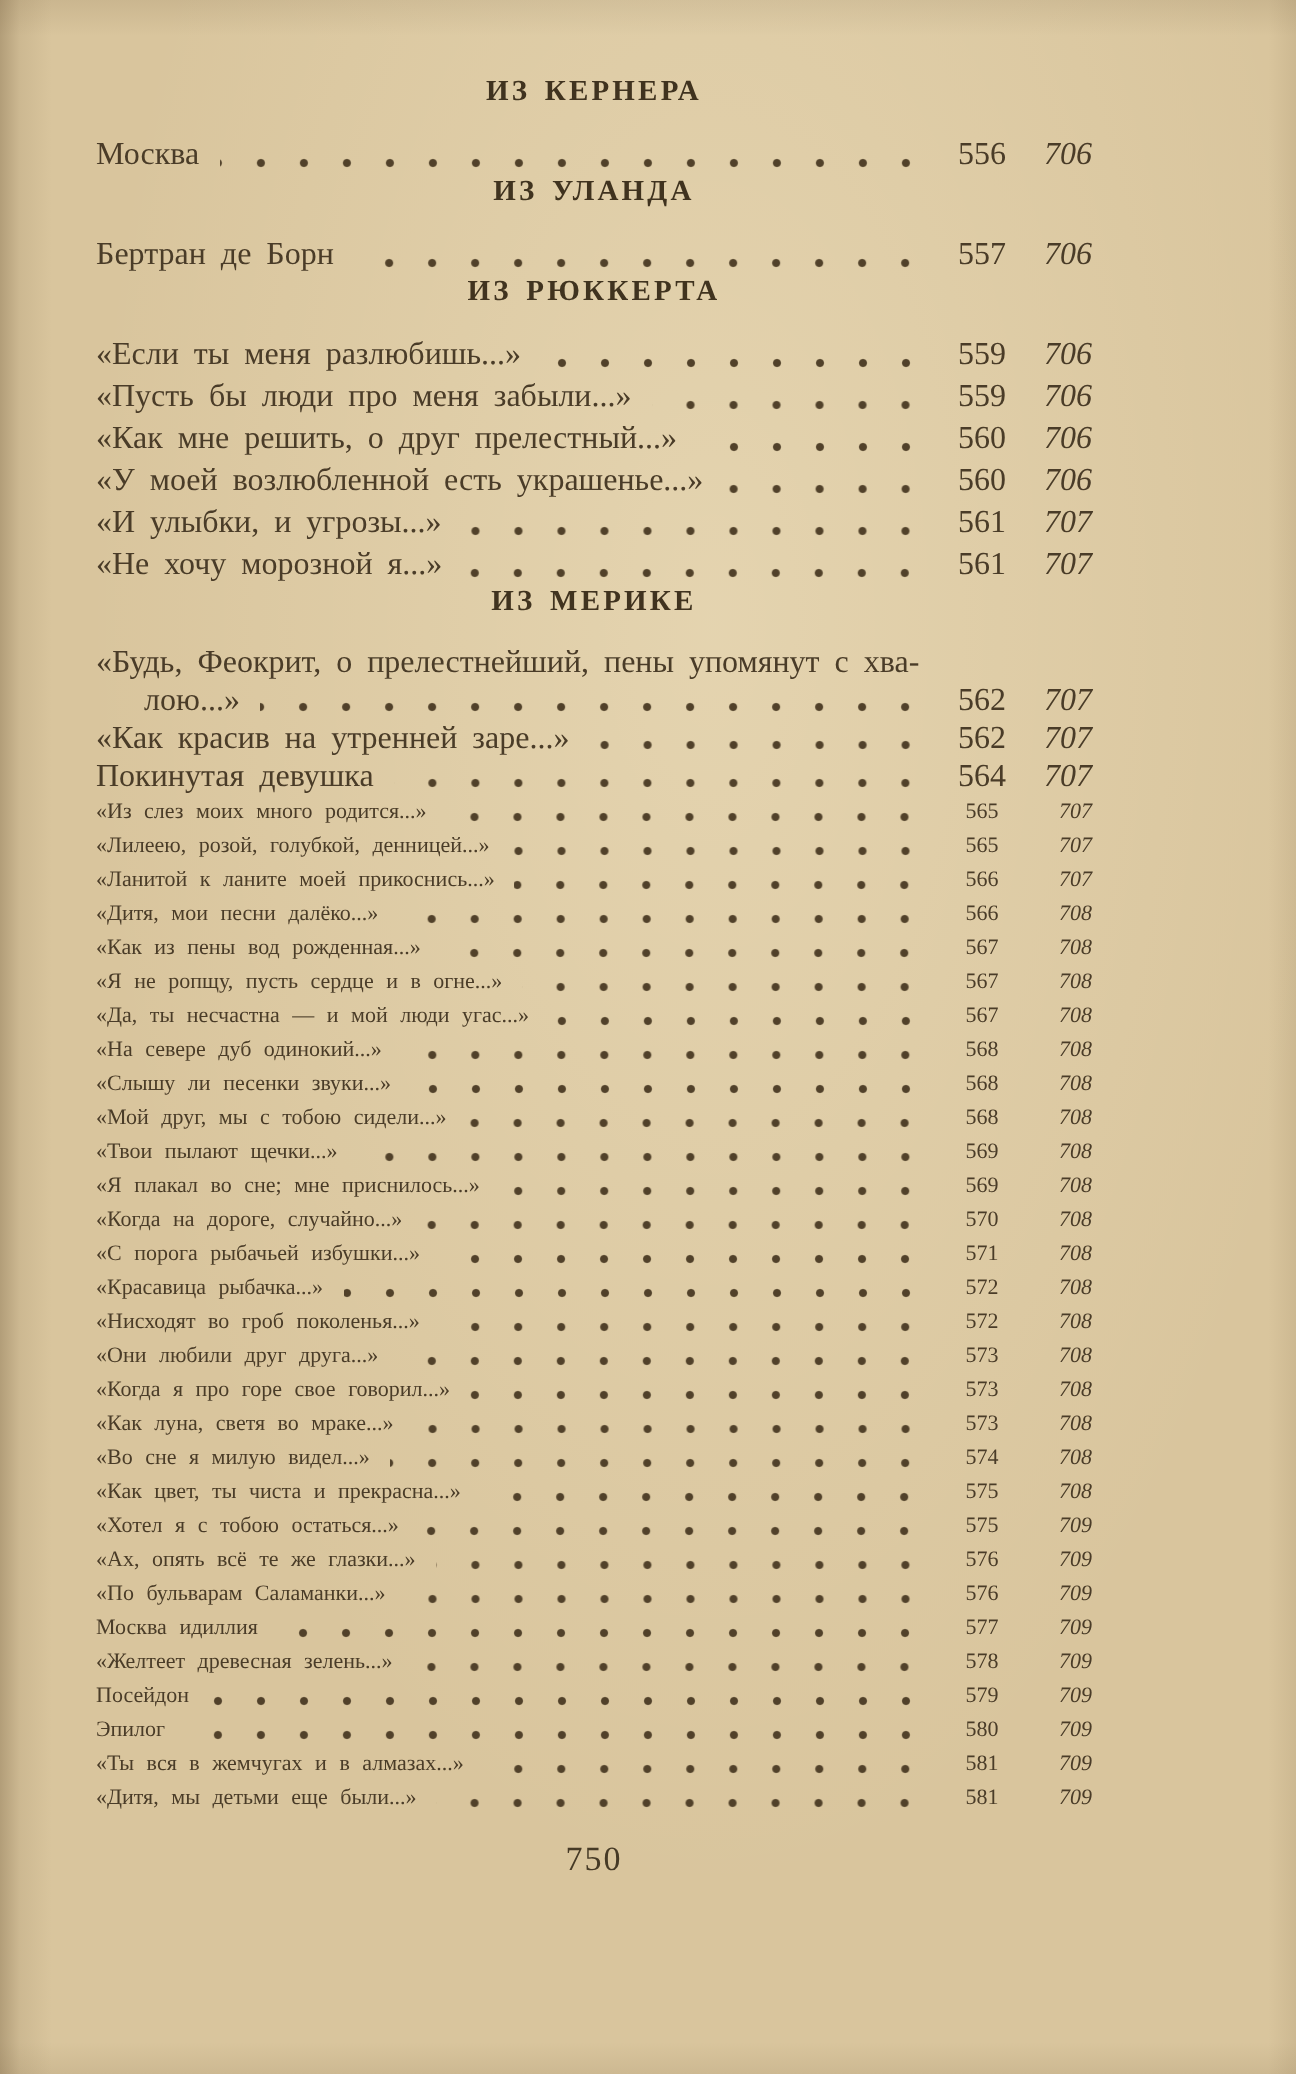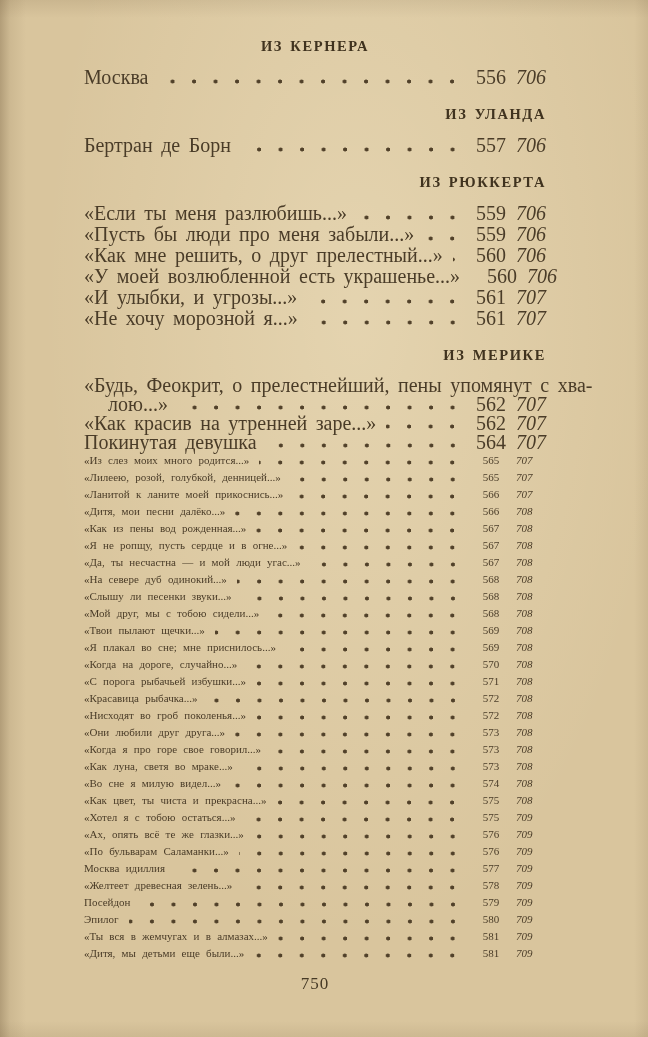--- a/index.html
+++ b/index.html
@@ -11,49 +11,49 @@
       radial-gradient(ellipse at 55% 30%, rgba(255,246,218,0.30), rgba(255,246,218,0) 62%),
       linear-gradient(90deg, rgba(96,74,44,0.32) 0px, rgba(96,74,44,0.10) 10px, rgba(96,74,44,0) 26px),
       linear-gradient(270deg, rgba(96,74,44,0.10) 0px, rgba(96,74,44,0) 14px),
       linear-gradient(180deg, rgba(96,74,44,0.12) 0px, rgba(96,74,44,0) 18px),
       linear-gradient(0deg, rgba(96,74,44,0.10) 0px, rgba(96,74,44,0) 16px),
       #d9c59d;
   }
   .page{
     box-sizing:border-box;
     width:584px;height:1037px;
-    padding:38px 38px 0 84px;
+    padding:38px 38px 0 48px;
     display:flex;flex-direction:column;
   }
   .hdr{
     font-size:14.5px;font-weight:bold;letter-spacing:1.6px;
     text-align:center;margin:0 0 12px 0;color:#40331f;
     word-spacing:2px;
   }
   .sec{margin:0;}
-  .sec + .sec .hdr{margin-top:18px;text-align:right;}
+  .sec + .sec .hdr{}
   .rows{display:block;}
   .row{
     display:flex;align-items:baseline;
-    font-size:20px;line-height:21px;
+    font-size:16px;line-height:21px;
     word-spacing:3.5px;white-space:nowrap;
   }
   .sec-3 .row{line-height:19px;}
   .sec-4 .row{line-height:17px;font-size:11px;}
   .title{flex:0 0 auto;}
   .title.cont{padding-left:24px;}
   .leader{
     flex:1 1 auto;align-self:flex-end;height:7px;
     margin:0 4px 3px 10px;min-width:12px;
     background-image:radial-gradient(circle at 3px 3.5px, #51412a 1.7px, rgba(0,0,0,0) 2.3px);
     background-size:21.5px 7px;background-repeat:repeat-x;
     background-position:right bottom;
   }
   .p1{flex:0 0 auto;min-width:32px;text-align:center;}
-  .p2{flex:0 0 auto;min-width:30px;font-style:italic;margin-left:9px;}
+  .p2{flex:0 0 auto;min-width:30px;text-align:right;font-style:italic;margin-left:9px;}
   .footer{
     text-align:center;font-size:17px;margin-top:12px;
     color:#463a26;letter-spacing:1px;
   }
 </style>
 </head>
 <body>
 
 <div class="page">
   <main class="toc" id="toc">

